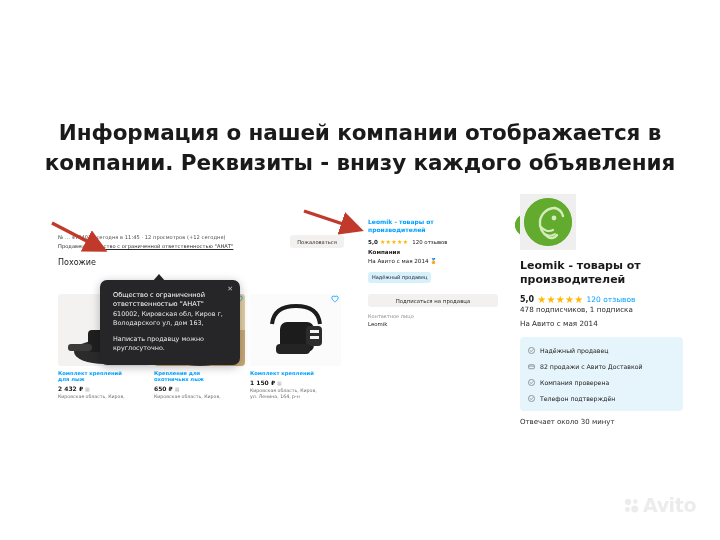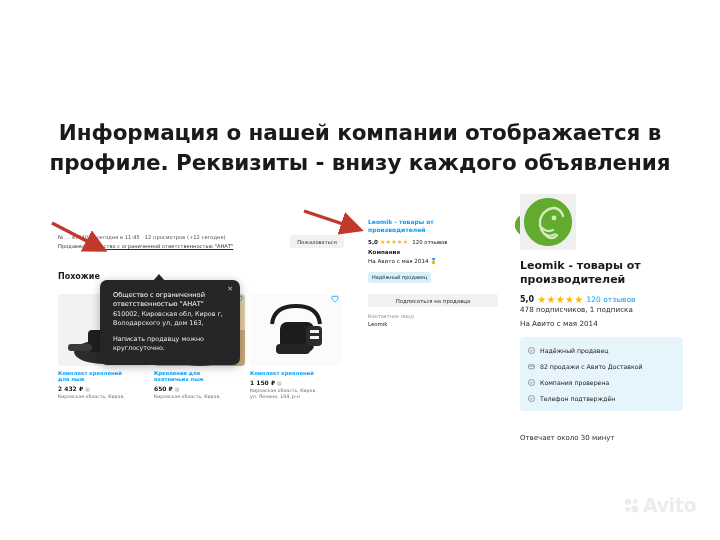--- a/index.html
+++ b/index.html
@@ -32,21 +32,21 @@
   #sellerlink{
     text-decoration:underline;color:#2b2b2b;
   }
   #complain{
     position:absolute;left:232px;top:39px;width:54px;height:13px;
     background:#f2f1ef;border-radius:3px;
     font-size:5.2px;color:#2b2b2b;display:flex;align-items:center;
     justify-content:center;
   }
   #similar{
-    position:absolute;left:0;top:76px;font-size:8px;font-weight:700;color:#1a1a1a;
+    position:absolute;left:0;top:62px;font-size:8px;font-weight:400;color:#1a1a1a;
   }
   
   .pcard{position:absolute;top:98px;width:91px;}
   #pc1{left:0;}
   #pc2{left:96px;}
   #pc3{left:192px;}
   .pthumb{
     width:91px;height:72px;border-radius:4px;overflow:hidden;position:relative;
     background:#efefef;
   }
@@ -116,36 +116,36 @@
   #r-rating .stars{font-size:10px;}
   #r-reviews{color:#00a0ff;font-weight:400;font-size:7.5px;}
   #r-subs{font-size:7.2px;color:#2b2b2b;}
   #r-since{margin-top:5px;font-size:7.2px;color:#2b2b2b;}
   #r-badges{
     margin-top:9px;width:163px;background:#e6f4fb;border-radius:4px;
     padding:5px 0 5px 0;
   }
   .rb{display:flex;align-items:center;gap:5px;padding:4.5px 8px;font-size:6.2px;color:#1a1a1a;}
   .rb svg{flex:0 0 auto;}
-  #r-reply{margin-top:23px;font-size:7px;color:#2b2b2b;}
+  #r-reply{margin-top:7px;font-size:7px;color:#2b2b2b;}
   
   .arrow{position:absolute;}
   
   #wm{
     position:absolute;left:623px;top:494px;display:flex;align-items:center;gap:3px;
     color:#ececec;font-size:19px;font-weight:700;letter-spacing:-0.4px;
     font-family:"DejaVu Sans","Liberation Sans",sans-serif;
   }
 </style>
 </head>
 <body>
 
 <div id="headline">
   <span class="l">Информация о нашей компании отображается в</span>
-  <span class="l">профиле. Реквизиты - внизу каждого объявления</span>
+  <span class="l">компании. Реквизиты - внизу каждого объявления</span>
 </div>
 
 <div id="shot">
 
   <div id="leftcol">
 
     <div class="metaline" id="meta1">№ ... 473402 · сегодня в 11:45 · 12 просмотров (+12 сегодня)</div>
 
     <div class="metaline" id="meta2">
       <span>Продавец:</span>

